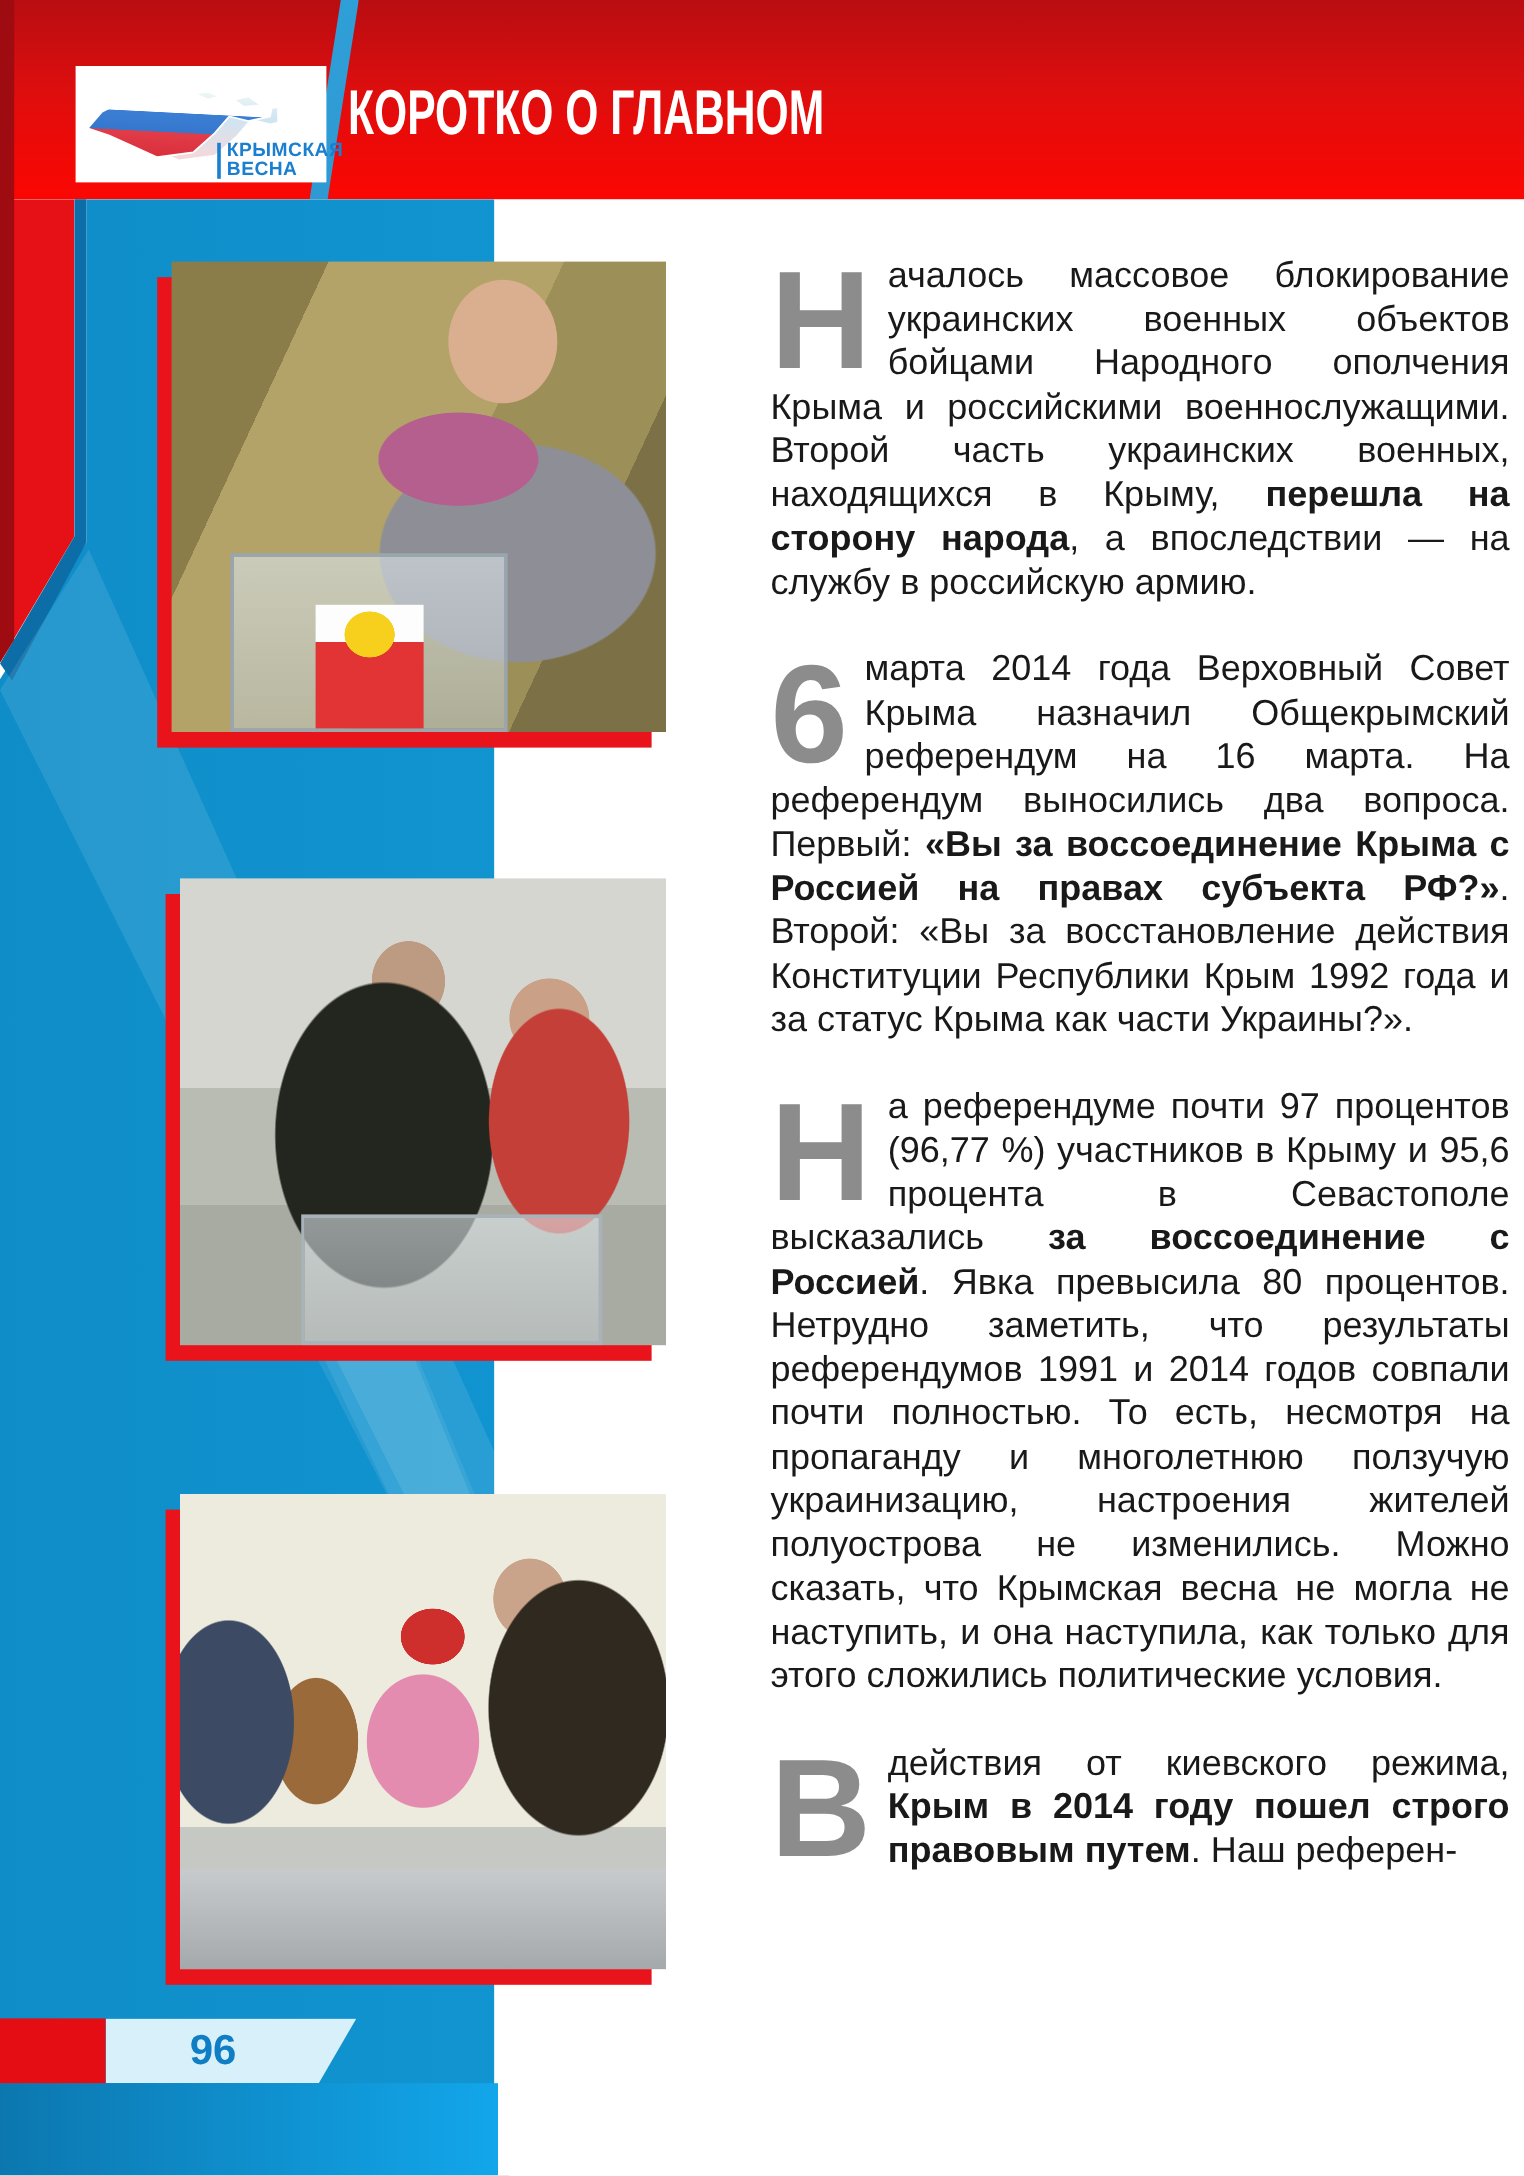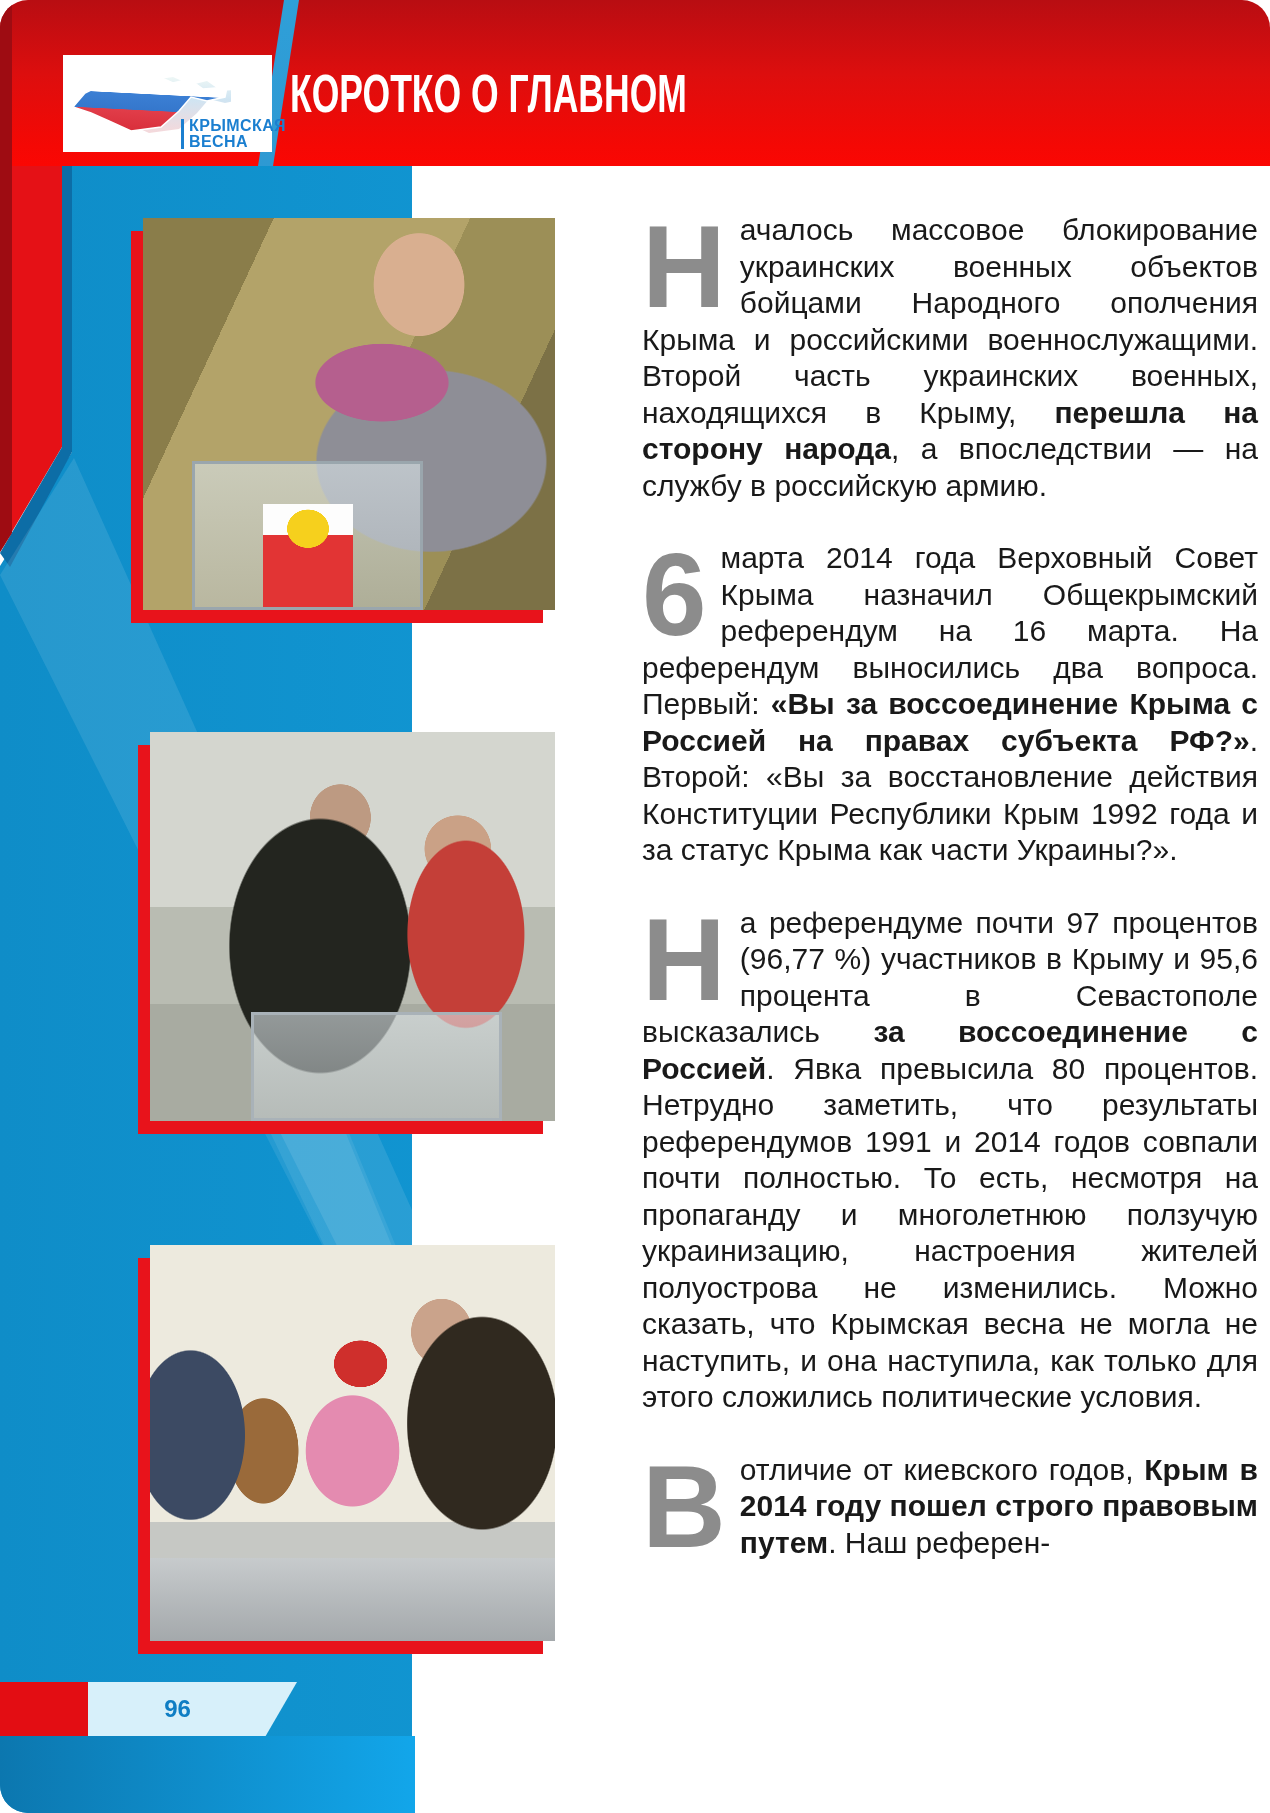--- a/index.html
+++ b/index.html
@@ -1,20 +1,19 @@
 <!DOCTYPE html>
 <html><head>
 <meta charset="utf-8">
 <style>
   html,body{margin:0;padding:0;background:#ffffff;}
   .page{
     position:relative;width:1270px;height:1813px;margin:0 auto;
     background:#ffffff;overflow:hidden;
     font-family:"Liberation Sans", sans-serif;
-    border-radius:28px;
   }
   
   .header-band{position:absolute;left:0;top:0;width:1270px;height:166px;z-index:1;
     background:linear-gradient(180deg,#b80d12 0%,#dd0e0e 45%,#f50804 88%,#fb0703 100%);}
   .header-title{position:absolute;left:290px;top:64px;z-index:5;
     font-size:48px;font-weight:700;color:#ffffff;white-space:nowrap;letter-spacing:0px;
     transform:scale(0.74,1.10);transform-origin:left top;}
   .header-stripe{position:absolute;left:0;top:0;width:1270px;height:1813px;z-index:3;
     clip-path:polygon(284px 0,299px 0,273px 166px,258px 166px);
     background:linear-gradient(180deg,#2f9fd8 0%,#24609f 100%);}
@@ -80,21 +79,21 @@
     color:#191919;font-size:30px;line-height:36.5px;text-align:justify;}
   .article p{margin:0 0 36px 0;}
   .article .dropcap{float:left;font-size:116px;line-height:90px;padding:10px 14px 4px 0;
     color:#8c8c8c;font-weight:700;}
   .article .bold{font-weight:700;}
   
   .footer-red{position:absolute;left:0;top:1682px;width:88px;height:54px;background:#e30d13;z-index:4;}
   .footer-pale{position:absolute;left:88px;top:1682px;width:209px;height:54px;z-index:4;
     clip-path:polygon(0 0,100% 0,85% 100%,0 100%);background:#d7f0fa;
     display:flex;align-items:center;justify-content:center;}
-  .page-number{color:#0f7ec4;font-size:24px;font-weight:700;padding-right:30px;}
+  .page-number{color:#0f7ec4;font-size:35px;font-weight:700;padding-right:30px;}
   .footer-blue{position:absolute;left:0;top:1736px;width:415px;height:77px;z-index:3;
     background:linear-gradient(90deg,#0c77af 0%,#12a6ea 100%);}
 </style>
 </head>
 <body>
 
 <div class="page">
 
   <div class="header-band"></div>
   <div class="header-stripe"></div>
@@ -146,21 +145,21 @@
     <div class="bbox2"></div>
   </div>
   <div class="photo p3">
     <div class="bbox3"></div>
   </div>
 
   <div class="article">
       <p><span class="dropcap">Н</span><span>ачалось массовое блокирование украинских военных объектов бойцами Народного ополчения Крыма и российскими военнослужащими. Второй часть украинских военных, находящихся в Крыму, </span><span class="bold">перешла на сторону народа</span><span>, а впоследствии — на службу в российскую армию.</span></p>
       <p><span class="dropcap">6</span><span>марта 2014 года Верховный Совет Крыма назначил Общекрымский референдум на 16 марта. На референдум выносились два вопроса. Первый: </span><span class="bold">«Вы за воссоединение Крыма с Россией на правах субъекта РФ?»</span><span>. Второй: «Вы за восстановление действия Конституции Республики Крым 1992 года и за статус Крыма как части Украины?».</span></p>
       <p><span class="dropcap">Н</span><span>а референдуме почти 97 процентов (96,77 %) участников в Крыму и 95,6 процента в Севастополе высказались </span><span class="bold">за воссоединение с Россией</span><span>. Явка превысила 80 процентов. Нетрудно заметить, что результаты референдумов 1991 и 2014 годов совпали почти полностью. То есть, несмотря на пропаганду и многолетнюю ползучую украинизацию, настроения жителей полуострова не изменились. Можно сказать, что Крымская весна не могла не наступить, и она наступила, как только для этого сложились политические условия.</span></p>
-      <p><span class="dropcap">В</span><span>отличие от киевского годов, </span><span class="bold">Крым в 2014 году пошел строго правовым путем</span><span>. Наш референ-</span></p>
+      <p><span class="dropcap">В</span><span>действия от киевского режима, </span><span class="bold">Крым в 2014 году пошел строго правовым путем</span><span>. Наш референ-</span></p>
     </div>
 
   <div class="footer-red"></div>
   <div class="footer-pale">
     <span class="page-number">96</span>
   </div>
   <div class="footer-blue"></div>
 
 </div>
 

